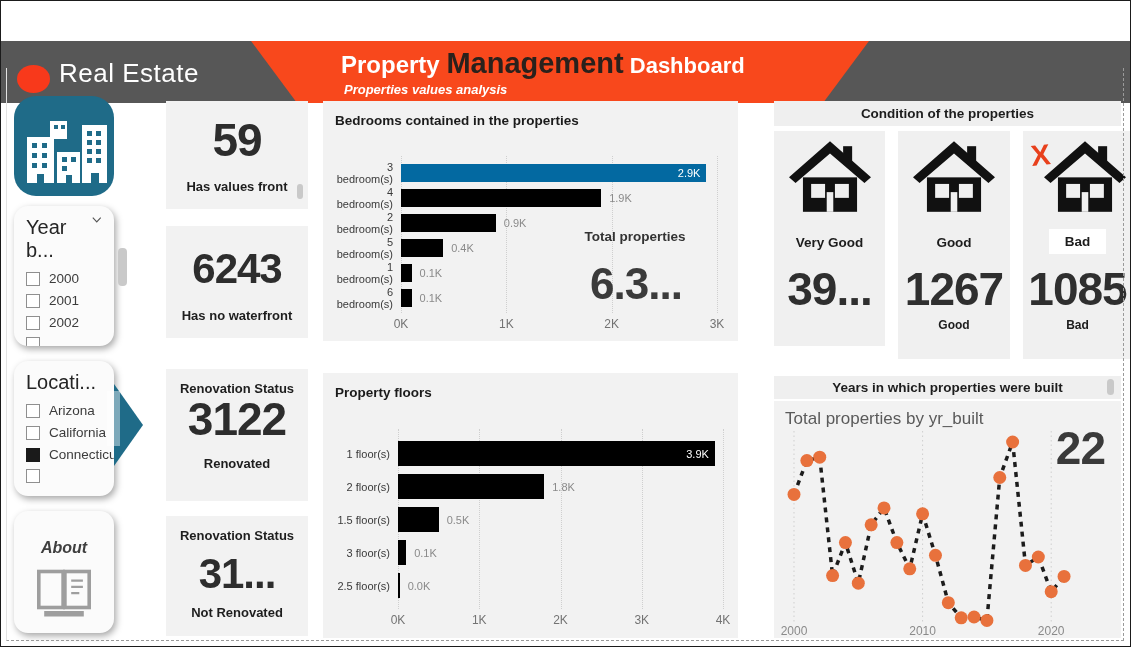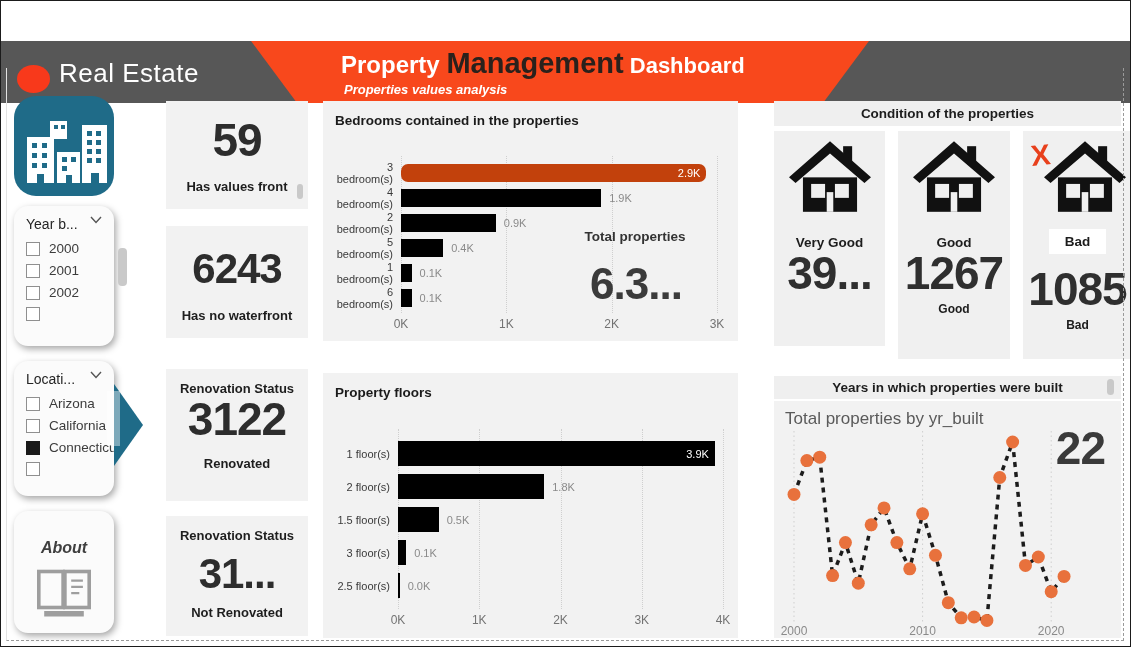--- a/index.html
+++ b/index.html
@@ -16,21 +16,21 @@
           clip-path:polygon(0 0,100% 0,calc(100% - 46px) 100%,46px 100%);}
   .banner-line1{position:absolute;left:90px;top:6px;white-space:nowrap;}
   .t-prop{font-size:24px;font-weight:700;color:#fff;}
   .t-mgmt{font-size:29px;font-weight:700;color:#2A211C;}
   .t-dash{font-size:22px;font-weight:700;color:#fff;}
   .banner-sub{position:absolute;left:93px;top:41px;font-size:13px;font-style:italic;font-weight:700;color:#fff;}
   
   .app-icon{position:absolute;left:13px;top:95px;width:100px;height:100px;background:#1F6B88;border-radius:22px;}
   .card{position:absolute;background:#FBFBFB;border-radius:14px;box-shadow:2px 3px 7px rgba(0,0,0,.35);overflow:hidden;}
   .slicer-title{display:flex;align-items:flex-start;justify-content:space-between;padding:10px 12px 2px 12px;
-                font-size:14px;color:#252525;gap:8px;}
+                font-size:20px;color:#252525;gap:8px;}
   .opt{display:flex;align-items:center;margin:7px 0 0 12px;font-size:13.5px;color:#3c3c3c;white-space:nowrap;}
   .cb{width:12px;height:12px;border:1px solid #8f8f8f;background:#fff;margin-right:9px;flex:0 0 auto;}
   .cb.on{background:#1a1a1a;border-color:#1a1a1a;}
   .scroll-thumb{position:absolute;background:#c9c9c9;border-radius:4px;}
   .nav-arrow{position:absolute;left:106px;top:383px;width:36px;height:82px;}
   .nav-arrow .tri{position:absolute;left:7px;top:0;width:29px;height:82px;background:#1F6B88;
                   clip-path:polygon(0 0,100% 50%,0 100%);}
   .nav-arrow .strip{position:absolute;left:0;top:7px;width:13px;height:55px;background:rgba(255,255,255,.42);}
   .about-label{margin-top:28px;text-align:center;font-size:16px;font-style:italic;font-weight:700;color:#3f3f3f;}
   .about-book{display:block;margin:10px auto 0 auto;}
@@ -51,21 +51,21 @@
   .tick{position:absolute;transform:translateX(-50%);font-size:12px;color:#737373;}
   .total-label{position:absolute;left:232px;top:128px;width:160px;text-align:center;
                font-size:13.5px;font-weight:700;color:#333;}
   .total-value{position:absolute;left:238px;top:158px;width:150px;text-align:center;
                font-size:44px;font-weight:700;color:#3b3b3b;letter-spacing:-1px;}
   
   .sec-header{position:absolute;background:#EFEFEF;text-align:center;font-size:13.5px;font-weight:700;color:#1d1d1d;}
   .cond-card{position:absolute;top:130px;background:#F0F0F0;text-align:center;overflow:hidden;}
   .cond-label{font-size:13.5px;font-weight:700;color:#1c1c1c;margin-top:14px;}
   .cond-label.chip{display:inline-block;background:#fff;padding:5px 16px;margin-top:8px;}
-  .cond-value{font-size:46px;font-weight:700;color:#2f2f2f;letter-spacing:-1px;line-height:1;}
+  .cond-value{font-size:46px;font-weight:700;color:#2f2f2f;letter-spacing:-1px;margin-top:16px;line-height:1;}
   .cond-caption{font-size:12px;font-weight:700;color:#1c1c1c;margin-top:6px;}
   .bad-x{position:absolute;left:8px;top:8px;font-size:29px;font-weight:800;color:#E8401C;transform:rotate(-6deg);}
   
   .yr-title{position:absolute;left:11px;top:8px;font-size:17px;color:#5a5a5a;}
   .yr-big{position:absolute;right:16px;top:20px;font-size:46px;font-weight:700;color:#3a3a3a;letter-spacing:-1px;}
 </style>
 </head>
 <body>
 
 <div class="stage">
@@ -205,21 +205,21 @@
         <div class="gridline" style="left: 78px; top: 55px; height: 157px;"></div>
         <span class="tick" style="left: 78px; top: 216px;">0K</span>
         <div class="gridline" style="left: 183.333px; top: 55px; height: 157px;"></div>
         <span class="tick" style="left: 183.333px; top: 216px;">1K</span>
         <div class="gridline" style="left: 288.667px; top: 55px; height: 157px;"></div>
         <span class="tick" style="left: 288.667px; top: 216px;">2K</span>
         <div class="gridline" style="left: 394px; top: 55px; height: 157px;"></div>
         <span class="tick" style="left: 394px; top: 216px;">3K</span>
         <div class="hb-row" style="top: 63px; height: 18px;">
           <span class="hb-cat" style="left: 6px; width: 64px;">3 bedroom(s)</span>
-          <div class="hb-bar" style="left: 78px; width: 305.467px; height: 18px; background: #c2410c; border-radius: 7px;">
+          <div class="hb-bar" style="left: 78px; width: 305.467px; height: 18px; background: #0369a1;">
             <span class="hb-in">2.9K</span>
           </div>
         </div>
         <div class="hb-row" style="top: 88px; height: 18px;">
           <span class="hb-cat" style="left: 6px; width: 64px;">4 bedroom(s)</span>
           <div class="hb-bar" style="left: 78px; width: 200.133px; height: 18px; background: rgb(0, 0, 0);"></div>
           <span class="hb-out" style="left: 286.133px;">1.9K</span>
         </div>
         <div class="hb-row" style="top: 113px; height: 18px;">
           <span class="hb-cat" style="left: 6px; width: 64px;">2 bedroom(s)</span>

